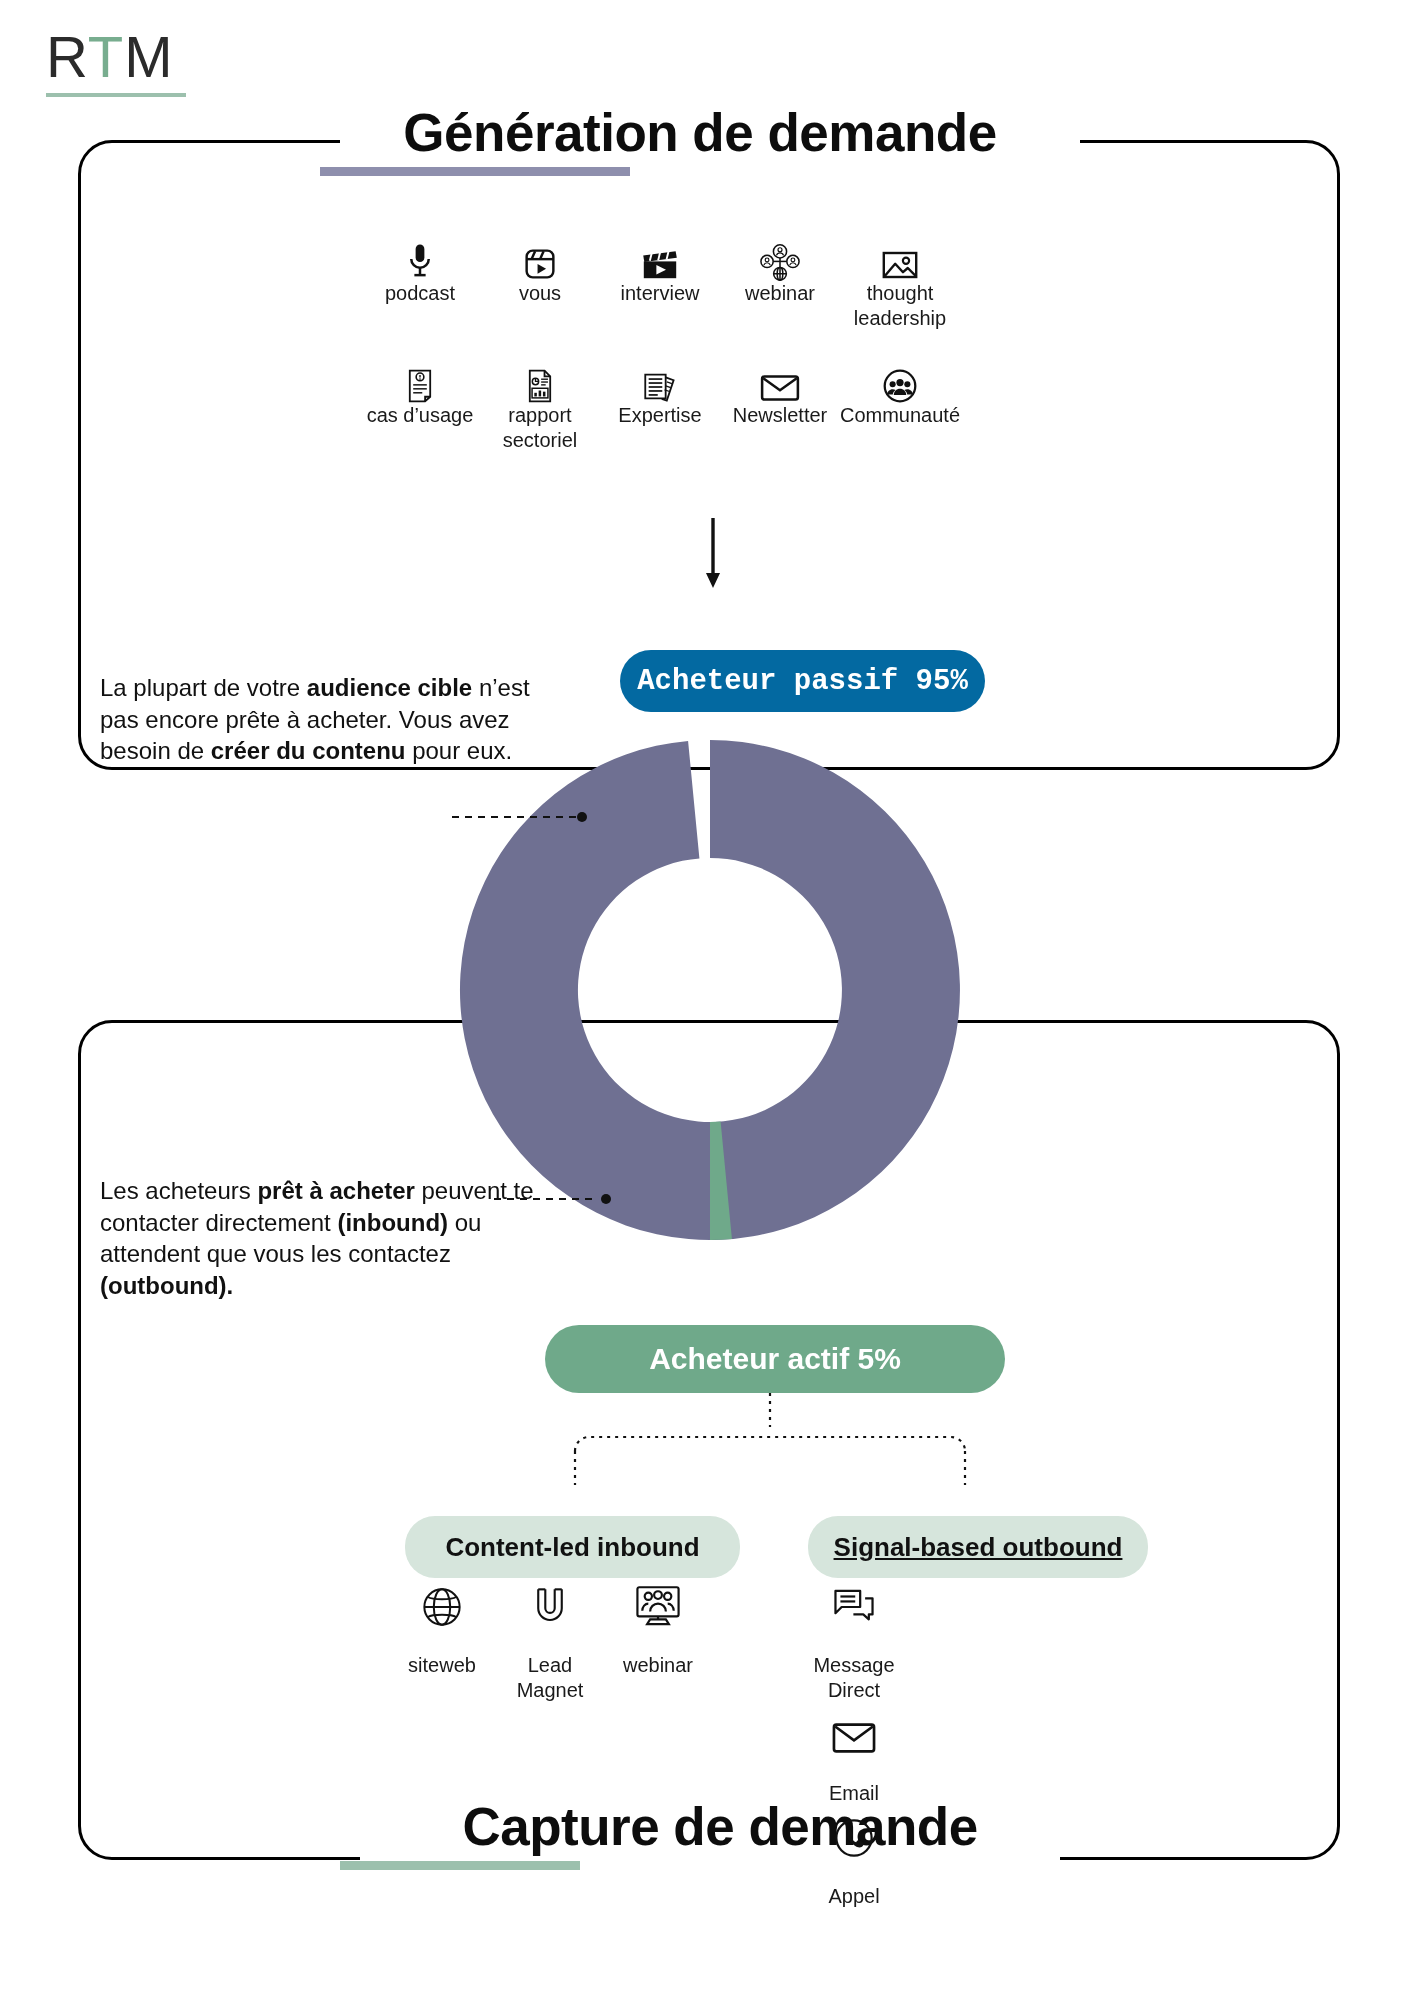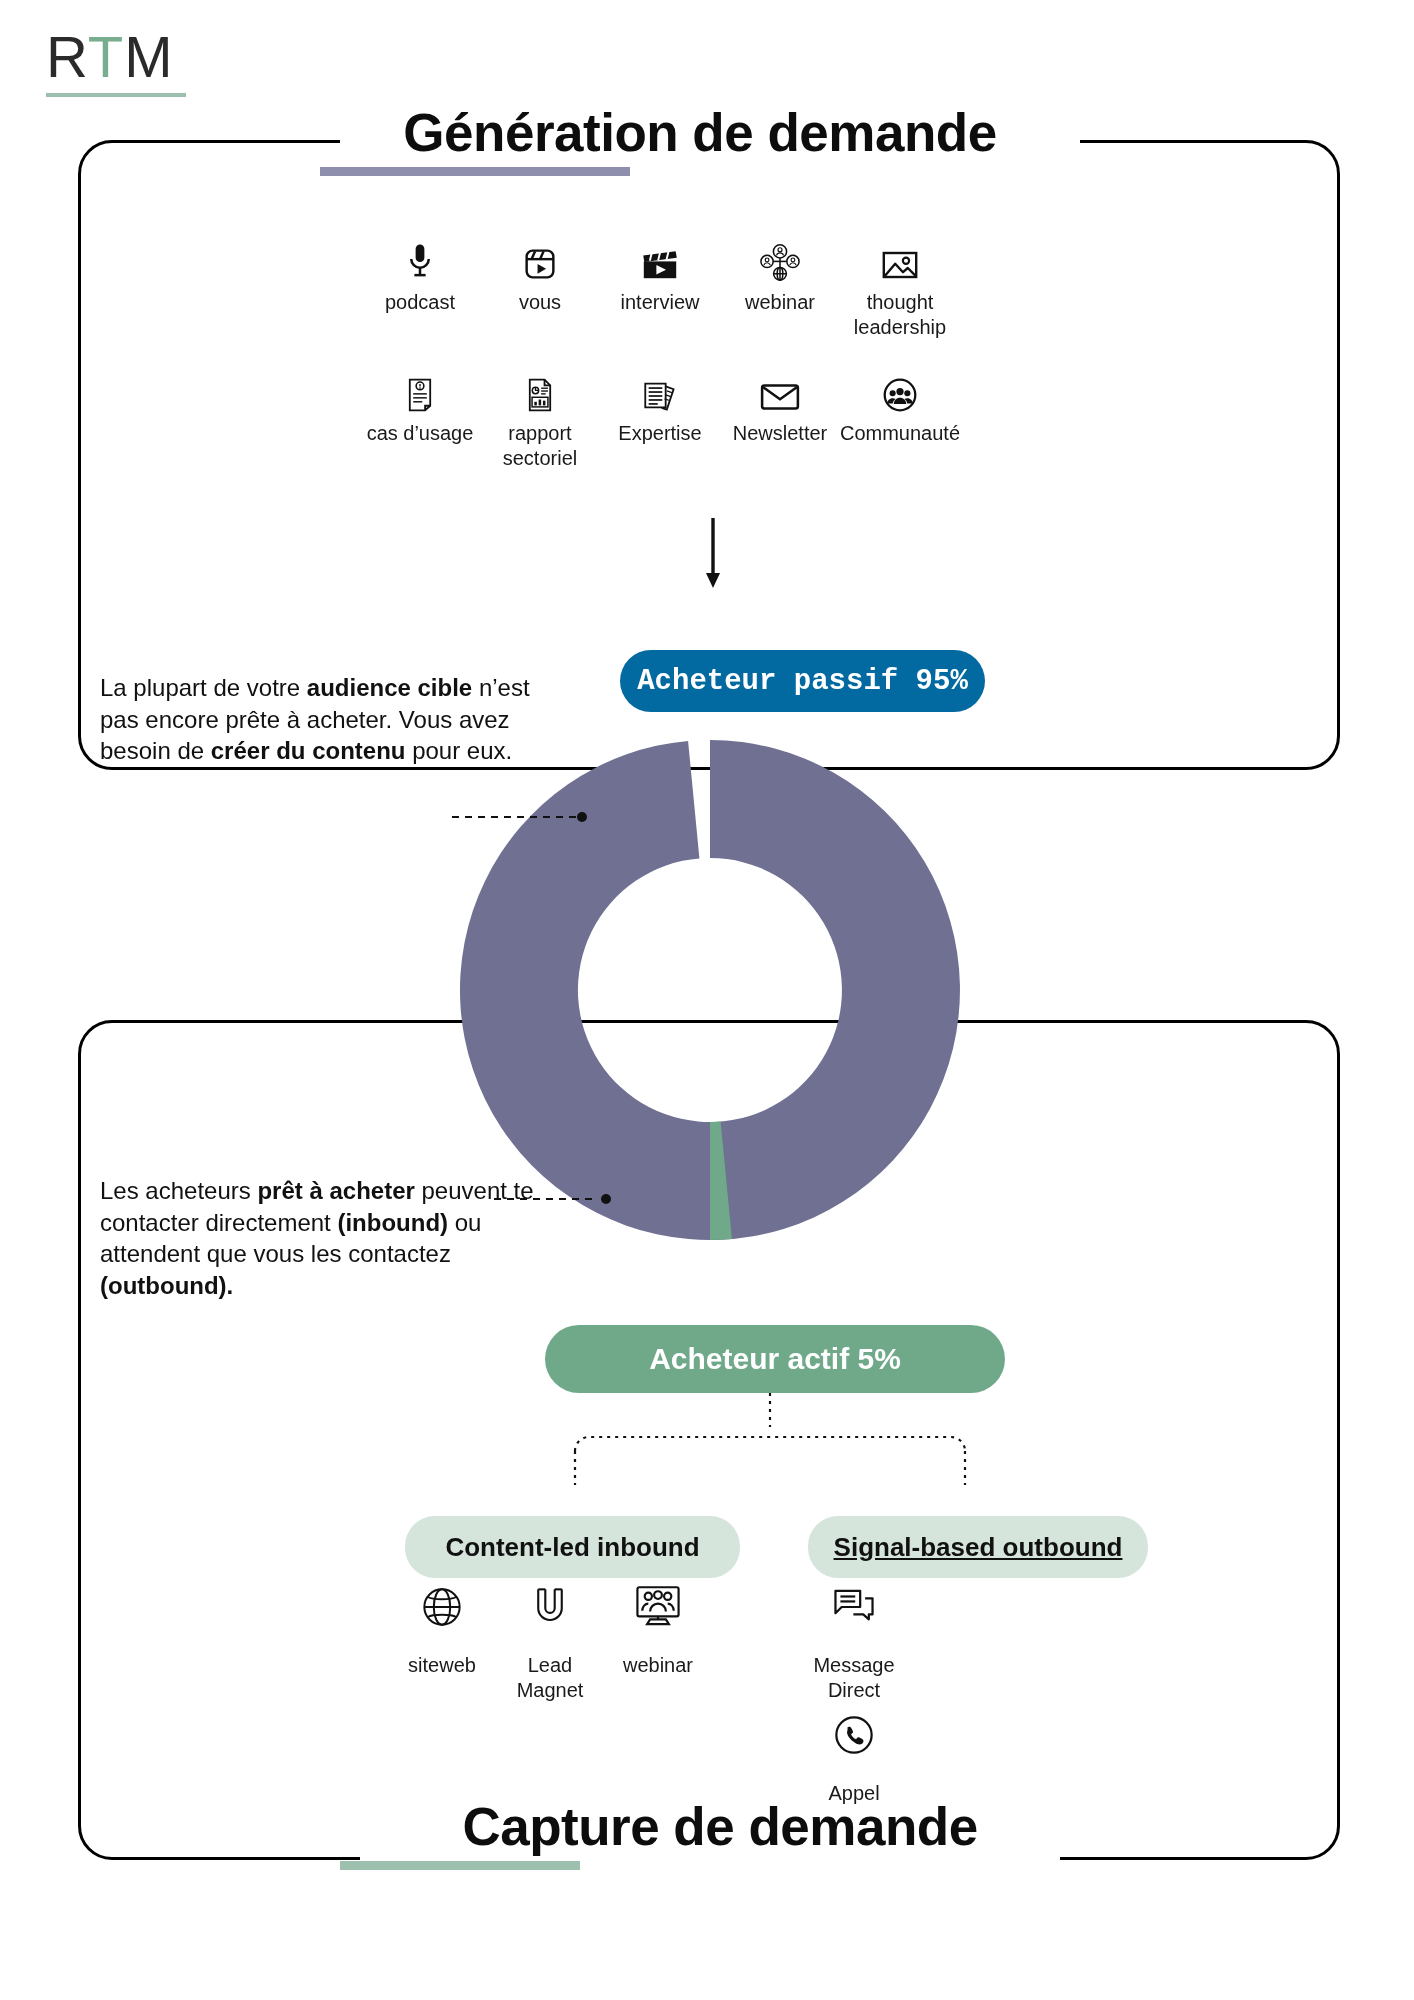--- a/index.html
+++ b/index.html
@@ -52,21 +52,21 @@
   #gen-grid {
     position: absolute; left: 360px; top: 235px; width: 600px;
   }
   .grid-row { display: flex; justify-content: flex-start; }
   .grid-cell {
     width: 120px; display: flex; flex-direction: column;
     align-items: center;
   }
   .grid-cell .ico { height: 46px; display:flex; align-items:flex-end; justify-content:center; }
   .grid-cell .lbl {
-    margin-top: 9px; font-size: 20px; color: #1a1a1a; text-align: center;
+    font-size: 20px; color: #1a1a1a; text-align: center;
     line-height: 1.25; font-family: "Liberation Sans", sans-serif;
     white-space: pre-line;
   }
   #gen-grid .row2 { margin-top: 26px; justify-content: space-between; }
 
   
   #down-arrow { position: absolute; left: 700px; top: 518px; }
 
   
   #donut { position: absolute; left: 455px; top: 735px; }
@@ -451,20 +451,29 @@
             <line x1="6" y1="7.5" x2="18" y2="7.5"></line>
             <line x1="6" y1="11.5" x2="18" y2="11.5"></line>
           </g>
         </svg>
       </div>
       <div class="lbl">Message
 Direct</div>
     </div>
     <div class="chan-cell">
       <div class="ico">
+        <svg width="44" height="34" viewBox="0 0 36 28">
+          <rect x="1.5" y="3" width="33" height="22" rx="2" fill="none" stroke="#111" stroke-width="2.2"></rect>
+          <path d="M2.5 4.5 L18 16 L33.5 4.5" fill="none" stroke="#111" stroke-width="2.2"></path>
+        </svg>
+      </div>
+      <div class="lbl">Email</div>
+    </div>
+    <div class="chan-cell">
+      <div class="ico">
         <svg width="40" height="40" viewBox="0 0 34 34">
           <circle cx="17" cy="17" r="15" fill="none" stroke="#111" stroke-width="1.9"></circle>
           <path d="M11.5 10.5 c1.6-1 2.8-.3 3.4.9 l1.1 2.2 c.4.8.2 1.5-.5 2 l-1 .7 c.9 2 2.3 3.4 4.3 4.3 l.7-1 c.5-.7 1.2-.9 2-.5 l2.2 1.1 c1.2.6 1.9 1.8.9 3.4 -1.6 2.5-5.2 1.6-8.6-1.3 -3.4-2.9-5.9-6.5-4.5-9.4 z" fill="#111"></path>
         </svg>
       </div>
       <div class="lbl">Appel</div>
     </div>
   </div>
 
 </div>

